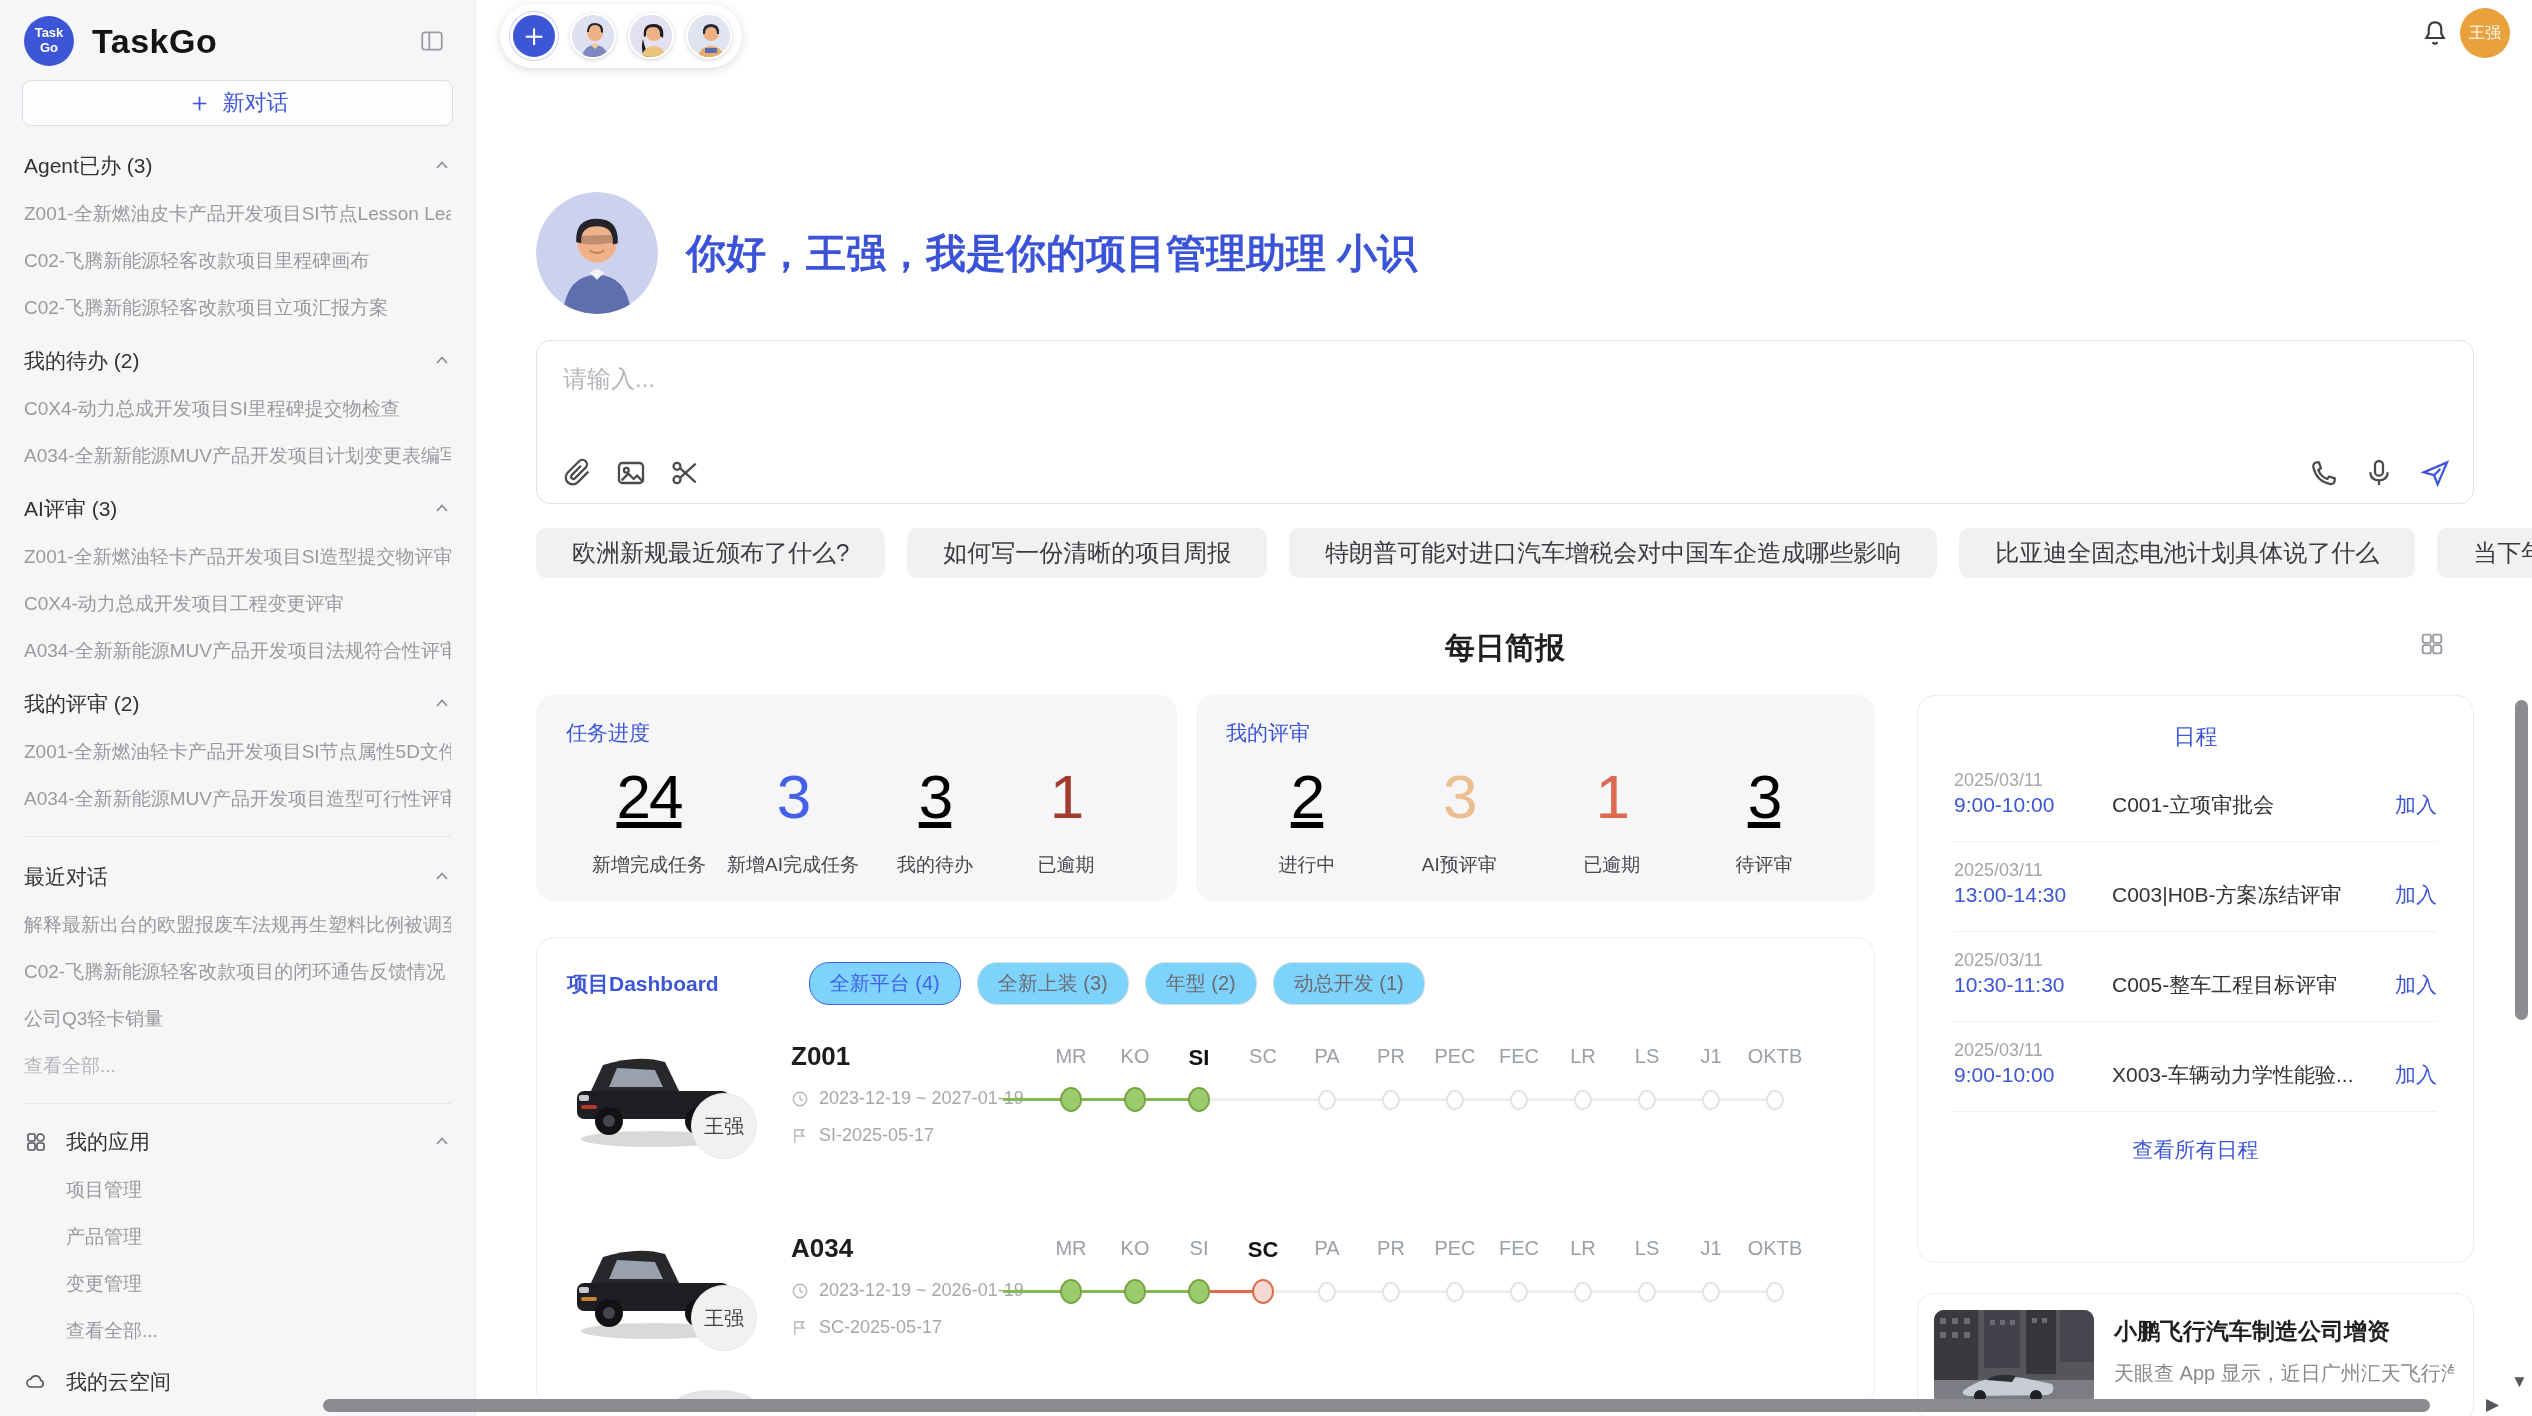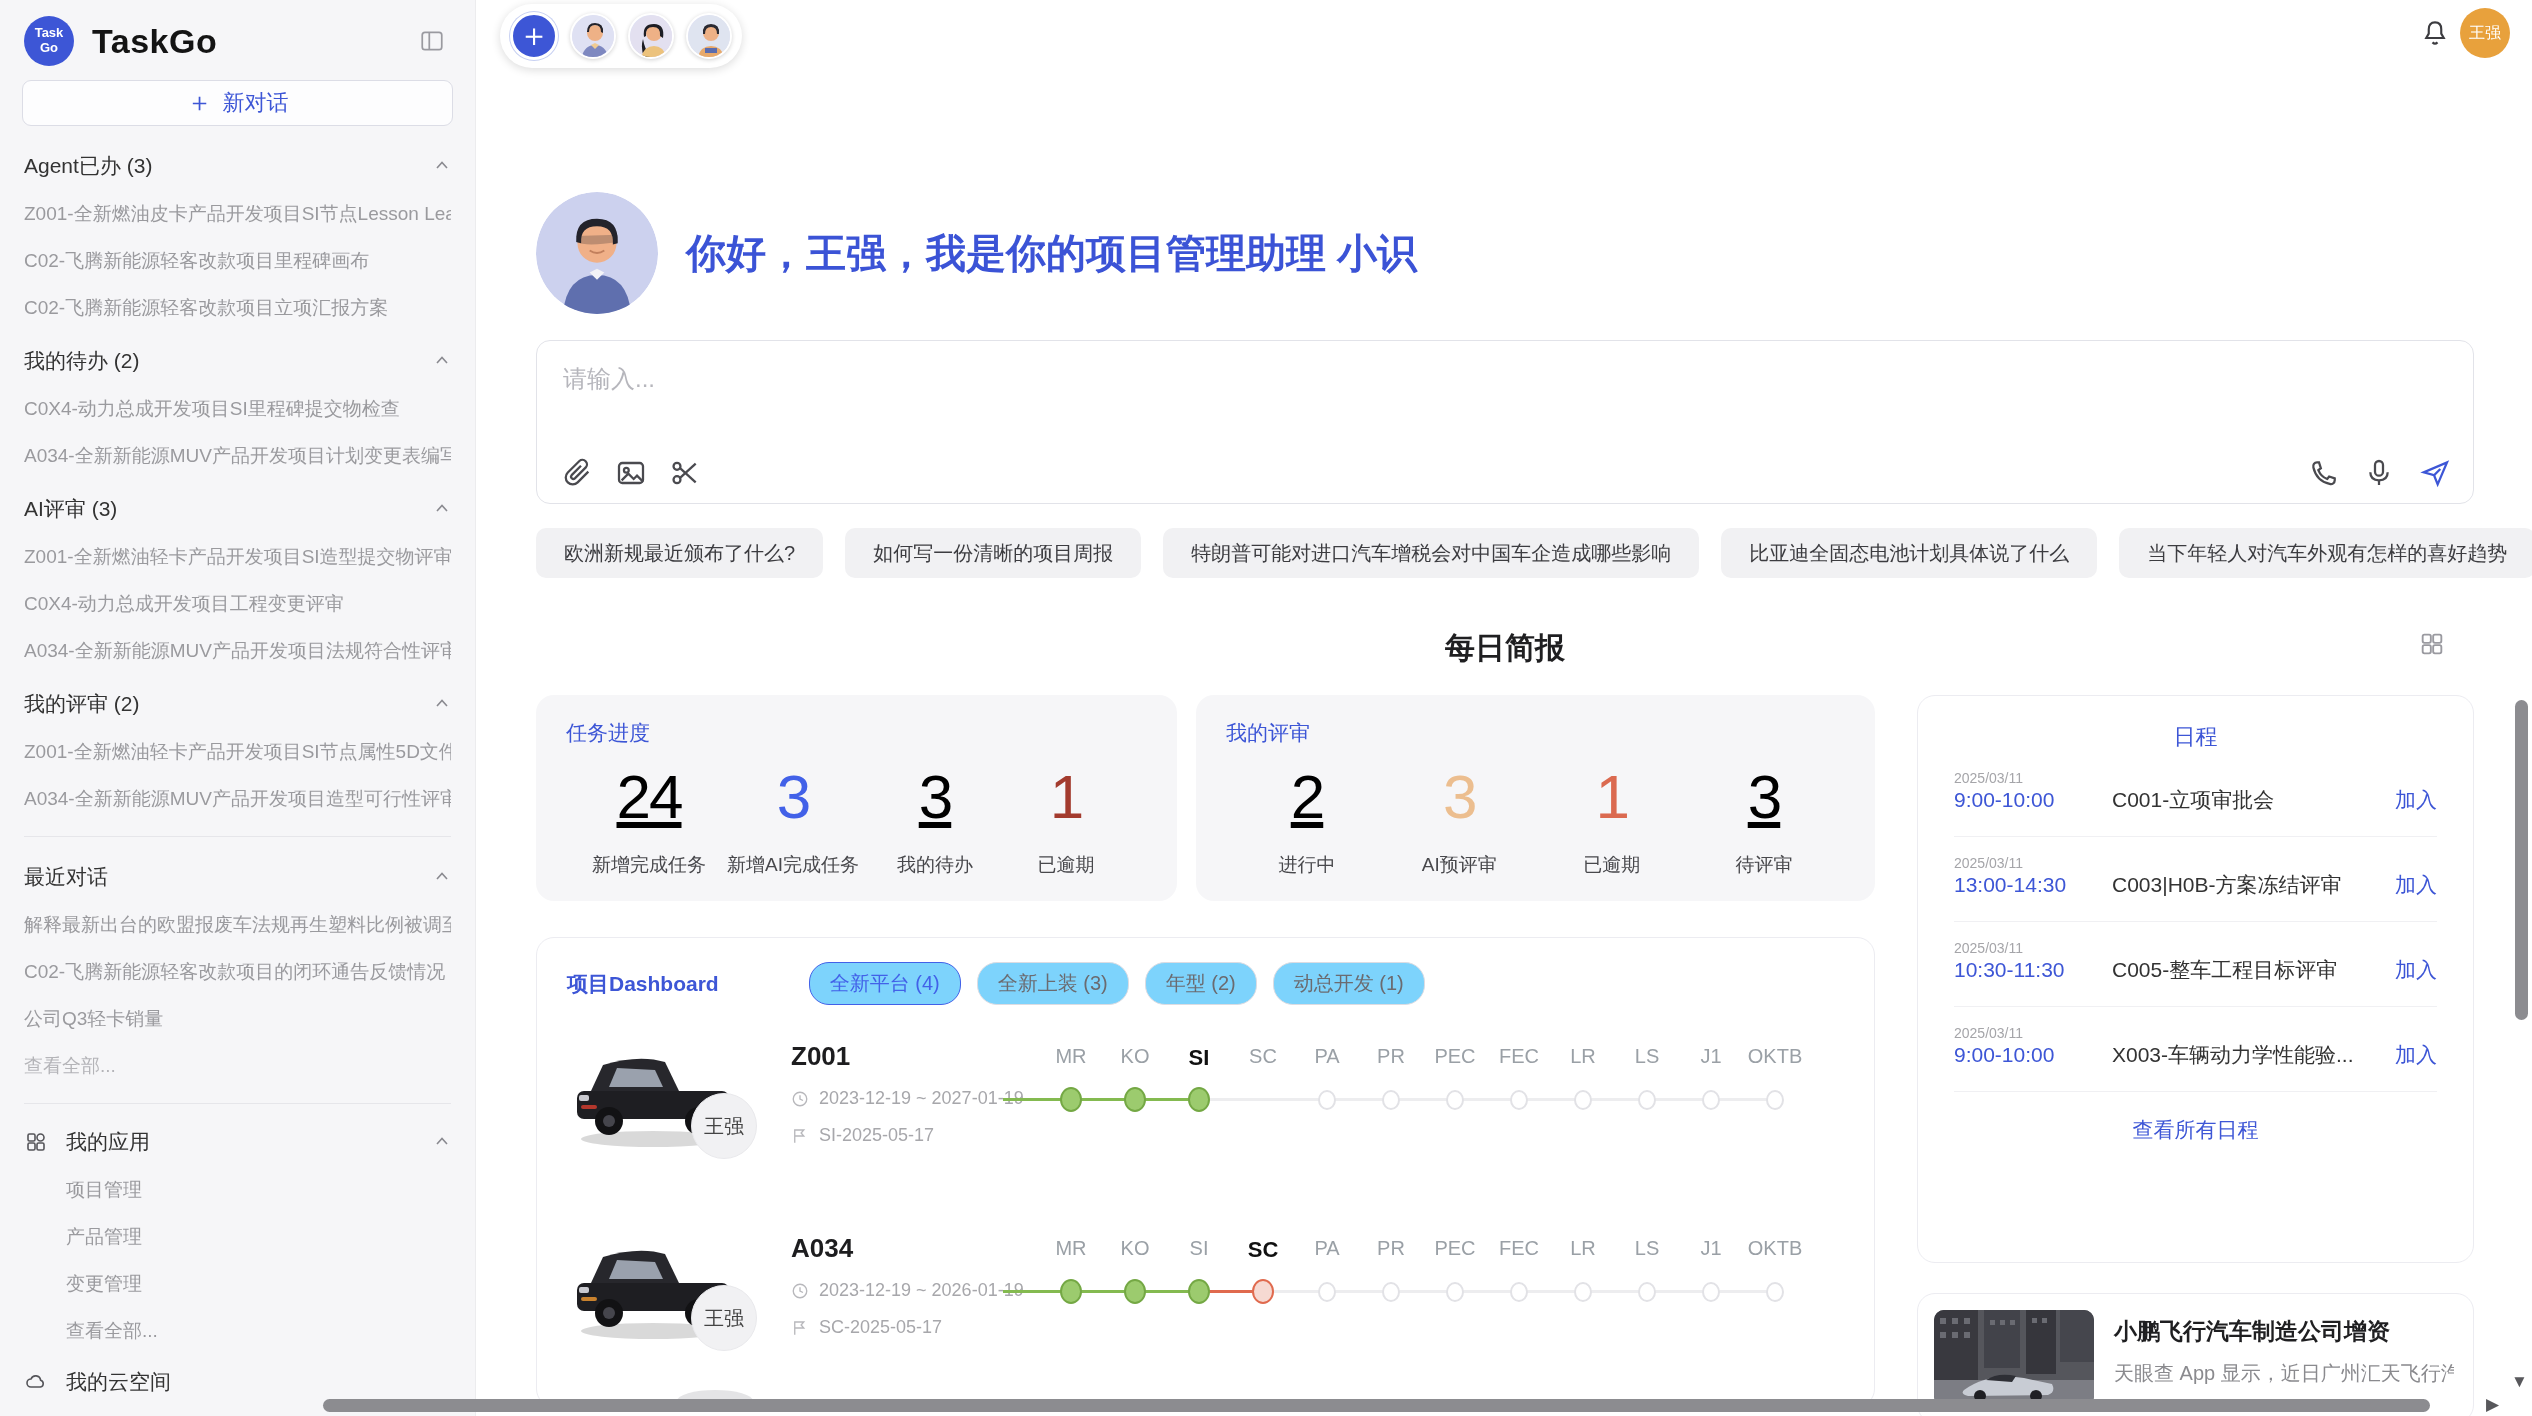--- a/index.html
+++ b/index.html
@@ -52,22 +52,22 @@
   .input-card { margin-top:26px; width:1938px; height:164px; border:1px solid #e2e3e9;
     border-radius:14px; position:relative; background:#fff; padding:22px 26px; }
   .input-card textarea { width:1880px; height:66px; border:none; outline:none; resize:none;
     font-family:inherit; font-size:24px; color:#333; background:transparent; }
   .input-card textarea::placeholder { color:#b6b6bc; }
   .tools-left { position:absolute; left:24px; bottom:14px; display:flex; gap:22px; }
   .tools-right { position:absolute; right:22px; bottom:14px; display:flex; gap:24px; }
   .tool-ic { width:32px; height:32px; cursor:pointer; }
 
   .chips { margin-top:24px; display:flex; gap:22px; }
-  .chip { background:#f1f1f3; border-radius:10px; height:50px; line-height:50px; padding:0 28px;
-    font-size:20px; color:#3c3c40; white-space:nowrap; cursor:pointer;text-align:right; }
+  .chip { background:#f1f1f3; border-radius:10px; height:50px; line-height:50px; padding:0 36px;
+    font-size:24px; color:#3c3c40; white-space:nowrap; cursor:pointer;text-align:right; }
 
   .brief-head { margin-top:50px; width:1938px; position:relative; text-align:center; }
   .brief-title { font-size:30px; font-weight:700; color:#1f1f21; }
   .brief-grid { position:absolute; right:28px; top:2px; width:28px; height:28px; cursor:pointer; }
 
   .cols { display:flex; gap:42px; margin-top:26px; }
   .col-left { width:1341px; }
   .col-right { width:557px; }
 
   .stat-cards { display:flex; gap:19px; }
@@ -109,21 +109,21 @@
   .dot.future { top:5px; width:18px; height:20px; background:#fff; border:2px solid #e2e2e6; }
   .dot.overdue { top:2px; width:22px; height:25px; background:#f6d9d2; border:2px solid #e06a4e; }
   .row3-hint { position:absolute; left:140px; bottom:-6px; width:76px; height:22px;
     border-radius:50%; background:#d9d9dc; opacity:.7; }
 
   
   .sched-card { width:557px; height:568px; border:1px solid #ececf1; border-radius:18px;
     padding:26px 36px 20px 36px; background:#fff; }
   .sched-title { text-align:center; font-size:22px; color:#3d56d6; }
   .sch-item { padding:18px 0 22px 0; border-bottom:1px solid #f0f0f3; }
-  .sch-date { font-size:14px; color:#a5a5a9; }
+  .sch-date { font-size:18px; color:#a5a5a9; }
   .sch-row { display:flex; align-items:center; }
   .sch-time { width:158px; font-size:21px; color:#3d56d6; flex:none; }
   .sch-name { flex:1; font-size:21px; color:#333; white-space:nowrap; overflow:hidden; }
   .sch-join { font-size:21px; color:#3d56d6; cursor:pointer; flex:none; }
   .sched-footer { text-align:center; font-size:21px; color:#3d56d6; margin-top:24px; cursor:pointer; }
 
   .news-card { margin-top:30px; width:557px; height:130px; border:1px solid #ececf1;
     border-radius:18px; background:#fff; position:relative; overflow:hidden; cursor:pointer; }
   .news-img { position:absolute; left:16px; top:16px; width:160px; height:96px; border-radius:10px; overflow:hidden; }
   .news-title { position:absolute; left:196px; top:22px; font-size:23px; font-weight:700; color:#1f1f21; }

